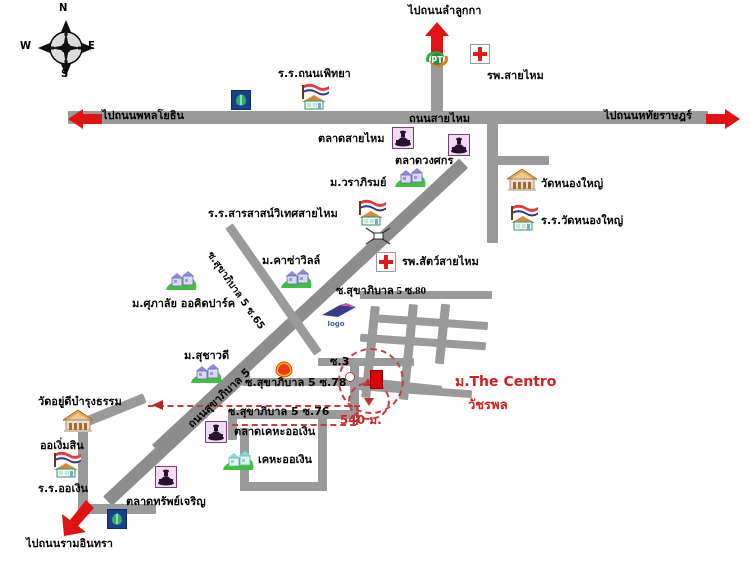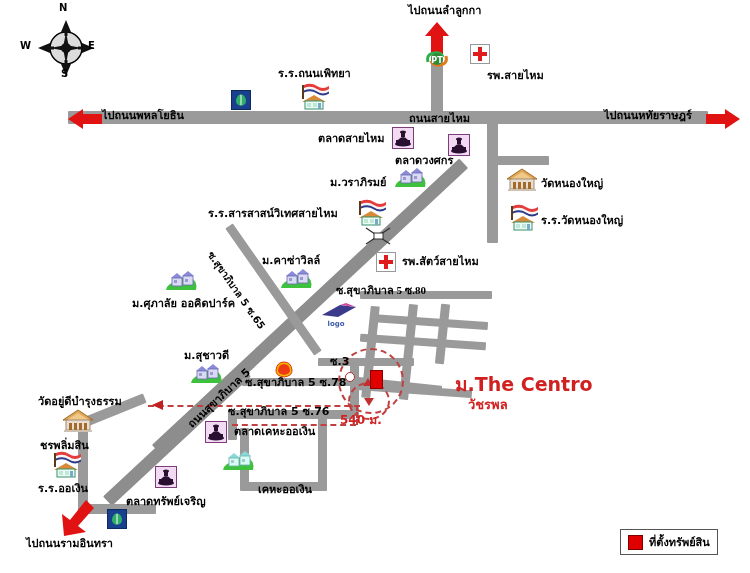--- a/index.html
+++ b/index.html
@@ -241,21 +241,21 @@
   <div class="lbl rot" style="left:190px; top:420px; transform: rotate(-43deg); transform-origin:left center;">ถนนสุขาภิบาล 5</div>
 
   <div class="lbl rot lbl-sm" style="left:210px; top:247px; transform: rotate(55deg); transform-origin:left center;">ซ.สุขาภิบาล 5 ซ.65</div>
 
   <div class="lbl" style="left:336px; top:284px;font-family:Liberation Serif, serif;">ซ.สุขาภิบาล 5 ซ.80</div>
 
   <div class="lbl" style="left:245px; top:377px;">ซ.สุขาภิบาล 5 ซ.78</div>
 
   <div class="lbl" style="left:228px; top:406px;">ซ.สุขาภิบาล 5 ซ.76</div>
 
-  <div class="lbl" style="left:40px; top:440px;">ชรพลิ่มสิน</div>
+  <div class="lbl" style="left:40px; top:440px;">ออเงิ่มสิน</div>
 
   <div class="lbl" style="left:330px; top:356px;">ซ.3</div>
 
   <div class="ico ico-house" style="left:298px; top:82px;">
     <svg width="32" height="28" viewBox="0 0 32 28">
       <path d="M5 3 L5 17" stroke="#5a3a1a" stroke-width="2"></path>
       <path d="M6 3 q7 -3 13 1 q6 4 12 0 l0 7 q-6 4 -12 0 q-6 -4 -13 -1 z" fill="#e63b3b"></path>
       <path d="M6 6 q7 -3 13 1 q6 4 12 0 l0 3 q-6 4 -12 0 q-6 -4 -13 -1 z" fill="#f5f5f5"></path>
       <path d="M6 8.5 q7 -3 13 1 q6 4 12 0 l0 2 q-6 4 -12 0 q-6 -4 -13 -1 z" fill="#2b3b8c"></path>
       <path d="M4 20 L16 13 L28 20 Z" fill="#d88a3a"></path>
@@ -462,21 +462,21 @@
     <svg width="36" height="26" viewBox="0 0 36 26">
       <path d="M3 20 q2 -8 12 -8 q4 -7 12 -4 q8 2 6 12 z" fill="#3ec23e"></path>
       <path d="M8 8 L14 3 L20 8 Z" fill="#8ad8d8"></path>
       <rect x="9" y="8" width="10" height="8" fill="#dafaf5" stroke="#6ab0b0" stroke-width="0.8"></rect>
       <path d="M19 6 L25 1 L31 6 Z" fill="#8ad8d8"></path>
       <rect x="20" y="6" width="10" height="9" fill="#dafaf5" stroke="#6ab0b0" stroke-width="0.8"></rect>
       <rect x="11" y="10" width="3" height="3" fill="#9ad0d0"></rect>
       <rect x="22" y="9" width="3" height="3" fill="#9ad0d0"></rect>
     </svg>
   </div>
-  <div class="lbl" style="left:258px; top:484px;">เคหะออเงิน</div>
+  <div class="lbl" style="left:258px; top:454px;">เคหะออเงิน</div>
 
   <div class="ico ico-bangchak" style="left:231px; top:90px;">
     <svg width="16" height="16" viewBox="0 0 16 16">
       <rect x="0" y="0" width="16" height="16" fill="#1b3f8f"></rect>
       <path d="M8 2 q5 2 5 7 q0 4 -5 5 q-5 -1 -5 -5 q0 -5 5 -7 z" fill="#2fae6a"></path>
       <path d="M8 3 L8 13" stroke="#fff" stroke-width="1"></path>
     </svg>
   </div>
 
   <div class="ico ico-pt" style="left:425px; top:48px;">
@@ -504,22 +504,18 @@
   </div>
 
   <div class="ico" style="left:318px; top:303px; width:40px; height:26px;font-weight:bold;">
     <svg width="40" height="26" viewBox="0 0 40 26">
       <path d="M4 12 L22 2 L38 4 L20 14 Z" fill="#3b3b8c"></path>
       <path d="M22 2 L28 0 L38 4 Z" fill="#d04aa0"></path>
       <text x="18" y="23" font-size="7" fill="#3b5ba8" text-anchor="middle" font-family="DejaVu Sans, sans-serif">logo</text>
     </svg>
   </div>
 
-  <div class="lbl lbl-red" style="left:455px; top:374px; font-size:19px;">ม.The Centro</div>
+  <div class="lbl lbl-red" style="left:455px; top:374px; font-size:14px;">ม.The Centro</div>
   <div class="lbl lbl-red" style="left:468px; top:398px; font-size:13px;">วัชรพล</div>
   <div class="lbl lbl-red" style="left:340px; top:414px; font-size:12px;">540 ม.</div>
 
-  <div id="legend" style="left:620px; top:529px;">
-    <div class="swatch"></div>
-    <div class="legend-text">ที่ตั้งทรัพย์สิน</div>
-  </div>
 
 </div>
 
 </body></html>

